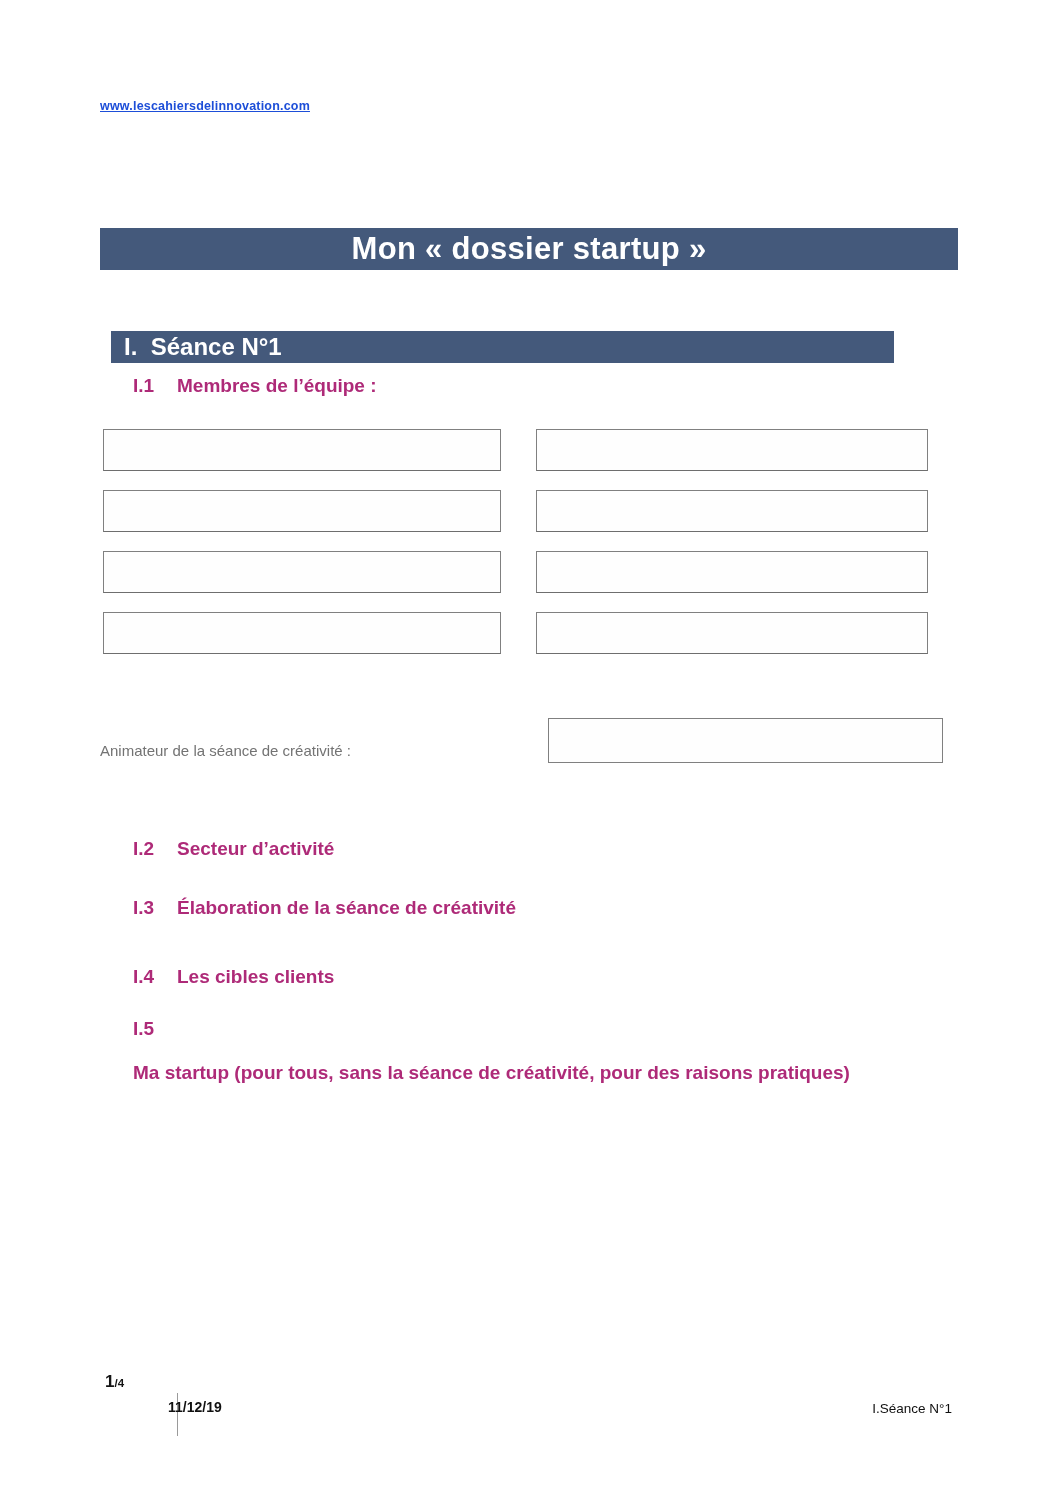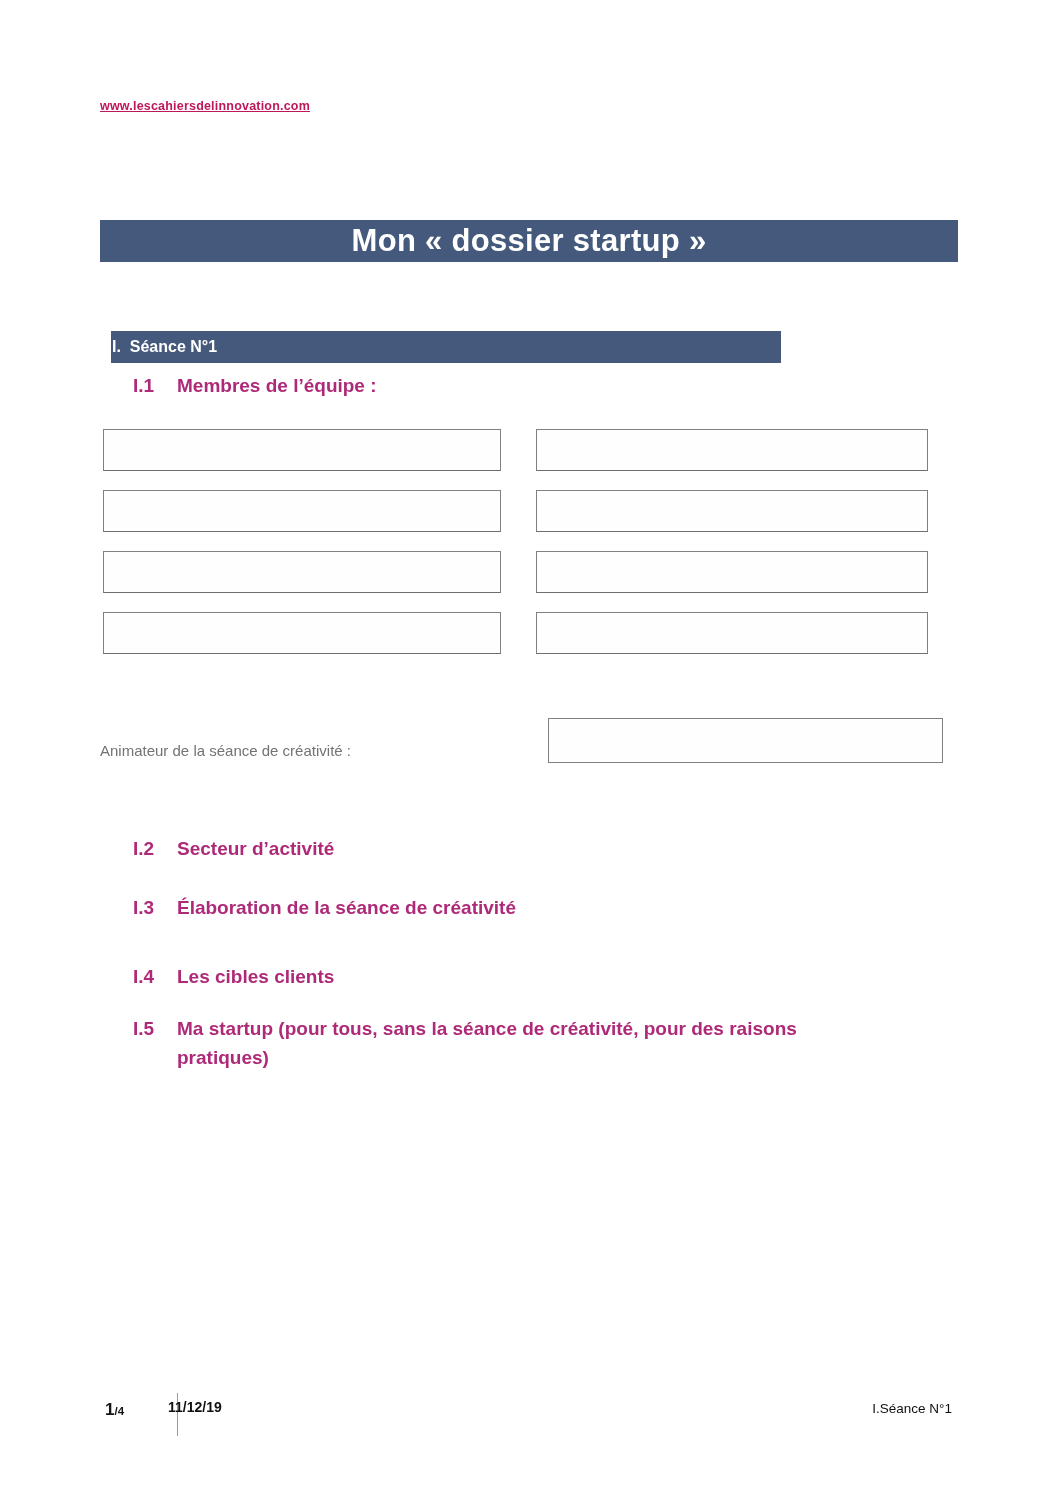--- a/index.html
+++ b/index.html
@@ -6,54 +6,54 @@
   body {
     width:1058px; height:1497px;
     background:#ffffff;
     font-family:"Liberation Sans", sans-serif;
     position:relative;
     overflow:hidden;
   }
   .site-link {
     position:absolute; left:100px; top:99px;
     font-size:12.5px; font-weight:bold;
-    color:#be185d; text-decoration:underline;
+    color:#1d4ed8; text-decoration:underline;
     letter-spacing:0.2px;
     cursor:pointer;
   }
   .title-banner {
-    position:absolute; left:100px; top:220px;
+    position:absolute; left:100px; top:228px;
     width:858px; height:42px;
     background:#44597B;
     color:#ffffff; font-size:31px; font-weight:bold;
     display:flex; align-items:center; justify-content:center;
     letter-spacing:0.3px;
   }
   .section-banner {
     position:absolute; left:111px; top:331px;
-    width:670px; height:32px;
+    width:783px; height:32px;
     background:#44597B;
-    color:#ffffff; font-size:16px; font-weight:bold;
+    color:#ffffff; font-size:24px; font-weight:bold;
     display:flex; align-items:center;
-    padding-left:1px; box-sizing:border-box;
+    padding-left:13px; box-sizing:border-box;
     white-space:pre;
   }
   .sub-heading {
     position:absolute; left:133px;
     display:flex;
     color:#AE2A78; font-size:19px; font-weight:bold;
     width:748px; line-height:1.5;
   }
   .sub-heading .num { flex:0 0 44px; }
   .sub-heading .label { flex:1; }
   .h-1 { top:372px; }
   .h-2 { top:835px; }
   .h-3 { top:894px; }
   .h-4 { top:955px;margin-top:8px; }
-  .h-5 { top:1015px; }
+  .h-5 { top:1015px;flex-direction:column; }
   .fields-grid {
     position:absolute; left:103px; top:429px;
     display:grid;
     grid-template-columns:398px 392px;
     column-gap:35px;
     grid-auto-rows:42px;
     row-gap:19px;
   }
   .field-box {
     border:1px solid #808080;
@@ -68,21 +68,21 @@
   }
   .animator-box {
     position:absolute; left:548px; top:718px;
     width:395px; height:45px;
     border:1px solid #808080;
     background:#fefefe;
     box-sizing:border-box;
     cursor:text;
   }
   .footer-page {
-    position:absolute; left:105px; top:1400px;
+    position:absolute; left:105px; top:1372px;
     font-size:17px; font-weight:bold; color:#141414;
   }
   .footer-page .total { font-size:11.5px; }
   .footer-divider {
     position:absolute; left:177px; top:1393px;
     width:1px; height:43px; background:#9a9a9a;
   }
   .footer-date {
     position:absolute; left:168px; top:1399px;
     font-size:14px; font-weight:600; color:#101010;

